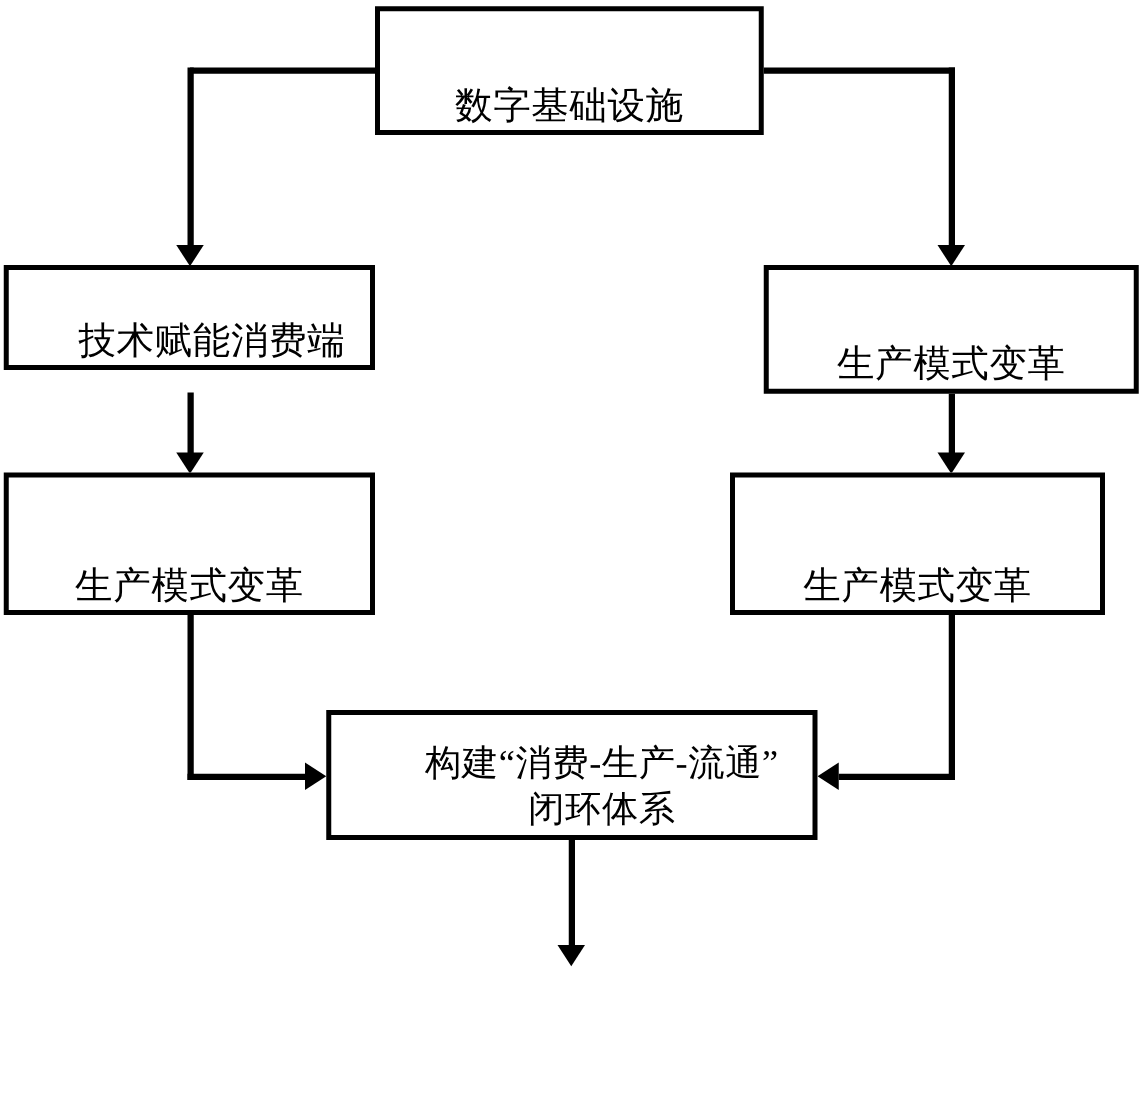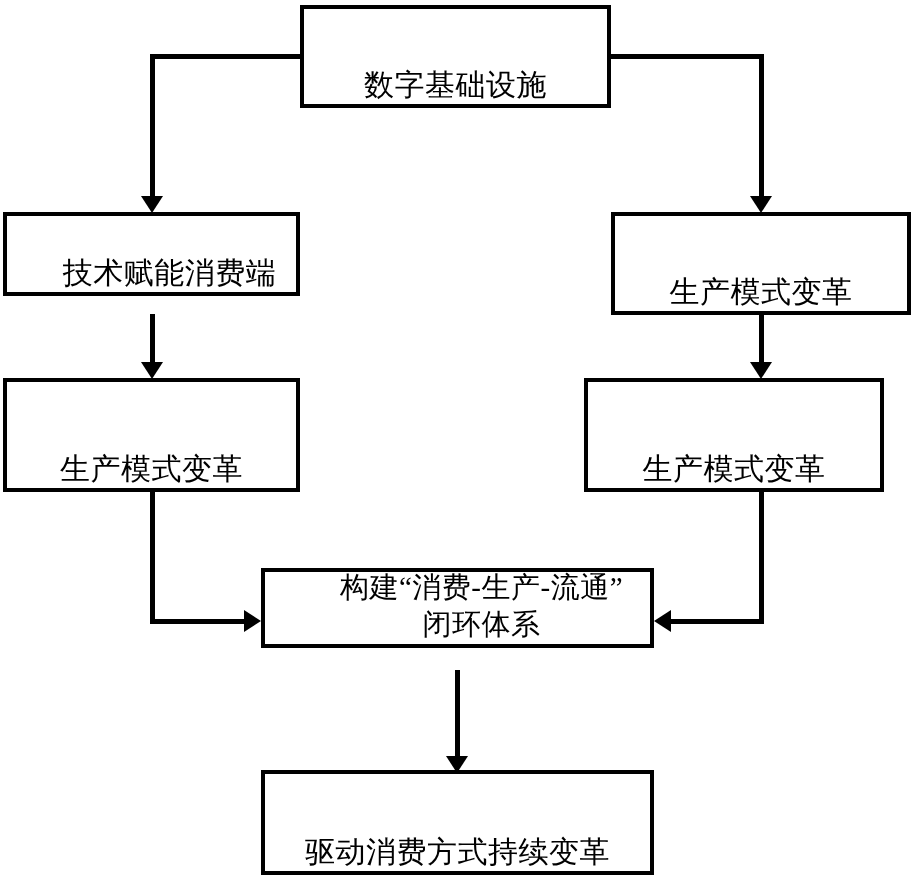--- a/index.html
+++ b/index.html
@@ -36,21 +36,21 @@
     white-space: pre-line;
     padding: 0 6px;
   }
 
   
   #node-top        { left: 300px; top: 5px;   width: 311px; height: 103px; }
   #node-left-tech  { left: 3px;   top: 212px; width: 297px; height: 84px; padding-left: 36px; }
   #node-left-beh   { left: 3px;   top: 378px; width: 297px; height: 114px; }
   #node-right-tech { left: 611px; top: 212px; width: 300px; height: 103px; }
   #node-right-mode { left: 584px; top: 378px; width: 300px; height: 114px; }
-  #node-center     { left: 261px; top: 568px; width: 393px; height: 80px; padding-left: 48px; }
+  #node-center     { left: 261px; top: 568px; width: 393px; height: 104px; padding-left: 48px; }
   #node-bottom     { left: 261px; top: 770px; width: 393px; height: 105px; }
 
   #node-center .label { font-size: 29px; line-height: 1.3; }
 
   
   .seg {
     position: absolute;
     background: #000000;
     z-index: 1;
   }
@@ -127,17 +127,14 @@
 
   <div class="node" id="node-right-mode">
     <span class="label">生产模式变革</span>
   </div>
 
   <div class="node" id="node-center">
     <span class="label">构建“消费-生产-流通”
 闭环体系</span>
   </div>
 
-  <div class="node" id="node-bottom">
-    <span class="label">驱动消费方式持续变革</span>
-  </div>
 
 </div>
 
 </body></html>

